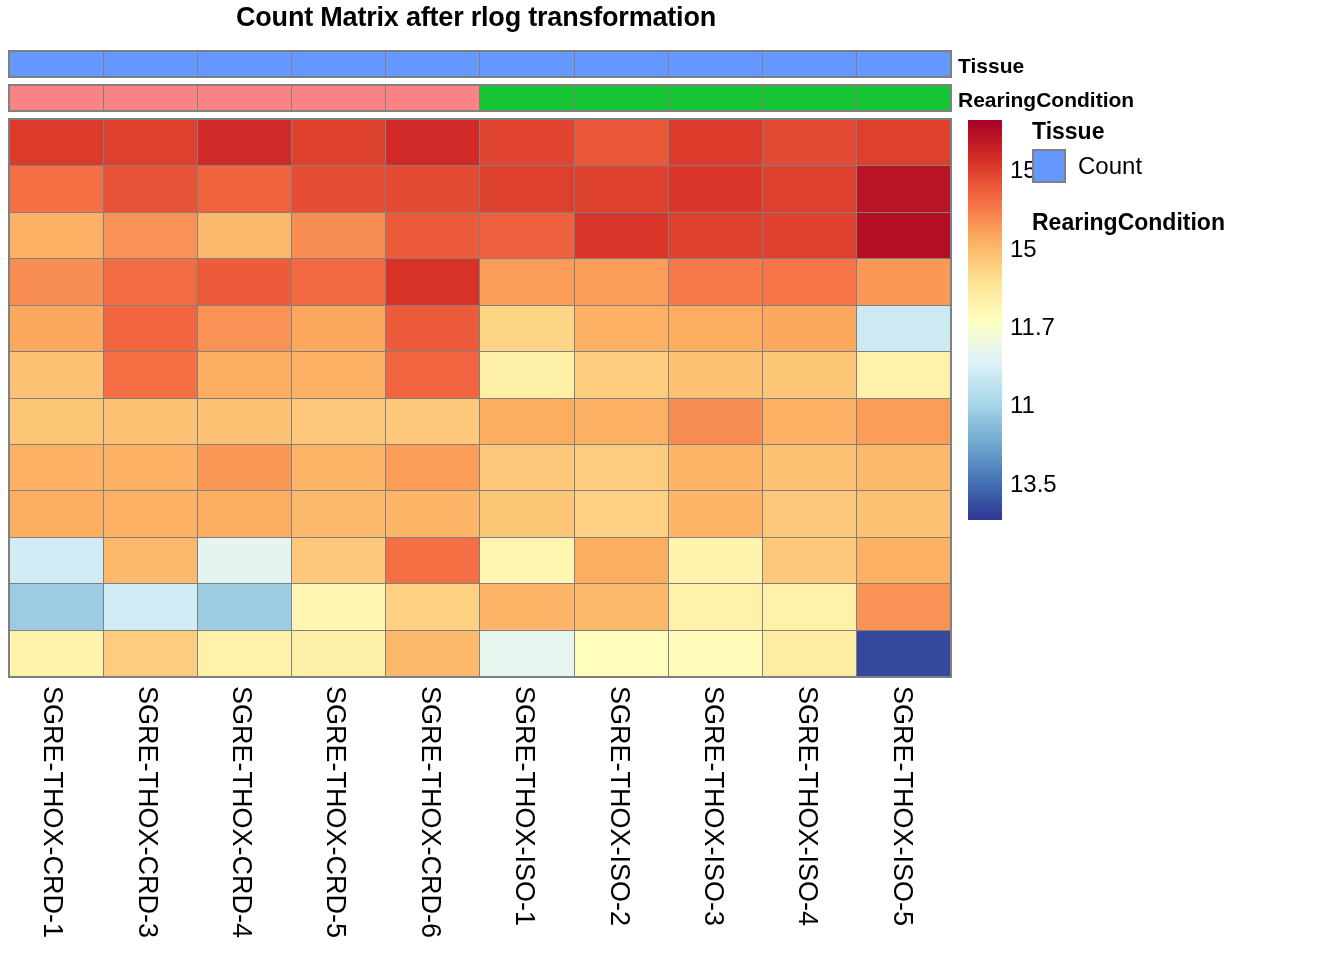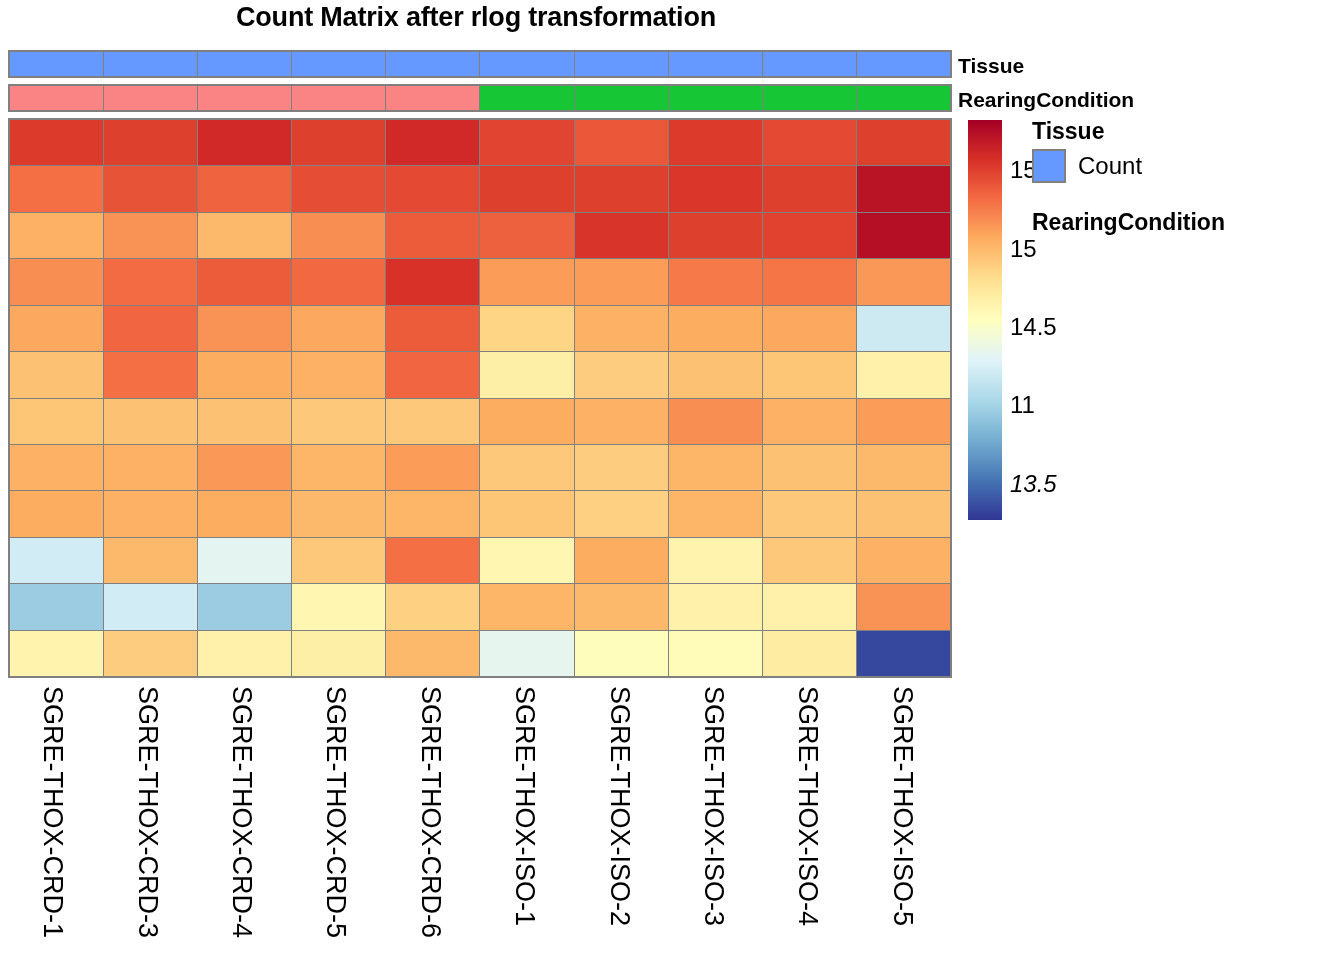--- a/index.html
+++ b/index.html
@@ -276,23 +276,23 @@
     </div>
     <div class="col-label-slot">
       <div class="col-label">SGRE-THOX-ISO-5</div>
     </div>
   </div>
 
 <div id="colorbar-wrap">
   <div id="colorbar" style="background: linear-gradient(rgb(165, 0, 38) 0%, rgb(178, 12, 38) 2.5%, rgb(190, 24, 39) 5%, rgb(203, 36, 39) 7.5%, rgb(215, 48, 39) 10%, rgb(222, 63, 46) 12.5%, rgb(230, 79, 53) 15%, rgb(237, 94, 60) 17.5%, rgb(244, 109, 67) 20%, rgb(246, 125, 75) 22.5%, rgb(248, 141, 82) 25%, rgb(251, 158, 89) 27.5%, rgb(253, 174, 97) 30%, rgb(253, 186, 109) 32.5%, rgb(254, 199, 121) 35%, rgb(254, 212, 132) 37.5%, rgb(254, 224, 144) 40%, rgb(254, 232, 156) 42.5%, rgb(255, 240, 168) 45%, rgb(255, 247, 179) 47.5%, rgb(255, 255, 191) 50%, rgb(247, 252, 205) 52.5%, rgb(240, 249, 219) 55%, rgb(232, 246, 234) 57.5%, rgb(224, 243, 248) 60%, rgb(211, 237, 244) 62.5%, rgb(197, 230, 240) 65%, rgb(184, 223, 237) 67.5%, rgb(171, 217, 233) 70%, rgb(157, 206, 227) 72.5%, rgb(143, 195, 221) 75%, rgb(130, 184, 215) 77.5%, rgb(116, 173, 209) 80%, rgb(104, 159, 202) 82.5%, rgb(93, 145, 195) 85%, rgb(81, 131, 187) 87.5%, rgb(69, 117, 180) 90%, rgb(64, 101, 172) 92.5%, rgb(59, 85, 164) 95%, rgb(54, 70, 157) 97.5%, rgb(49, 54, 149) 100%);"></div>
 <div class="cb-tick" style="top: 50.1961px;">15.5</div>
     <div class="cb-tick" style="top: 128.627px;">15</div>
-    <div class="cb-tick" style="top: 207.059px;">14.5</div>
+    <div class="cb-tick" style="top: 207.059px;">11.7</div>
     <div class="cb-tick" style="top: 285.49px;">11</div>
-    <div class="cb-tick" style="top: 363.922px; font-style: italic;">13.5</div>
+    <div class="cb-tick" style="top: 363.922px;">13.5</div>
   </div>
 
 <div id="legends">
   <div id="legend-tissue">
     <div class="legend-title">Tissue</div>
   <div class="legend-item">
         <div class="legend-swatch" style="background: rgb(102, 153, 255);"></div>
         <div class="legend-label">Count</div>
       </div>
     </div>

